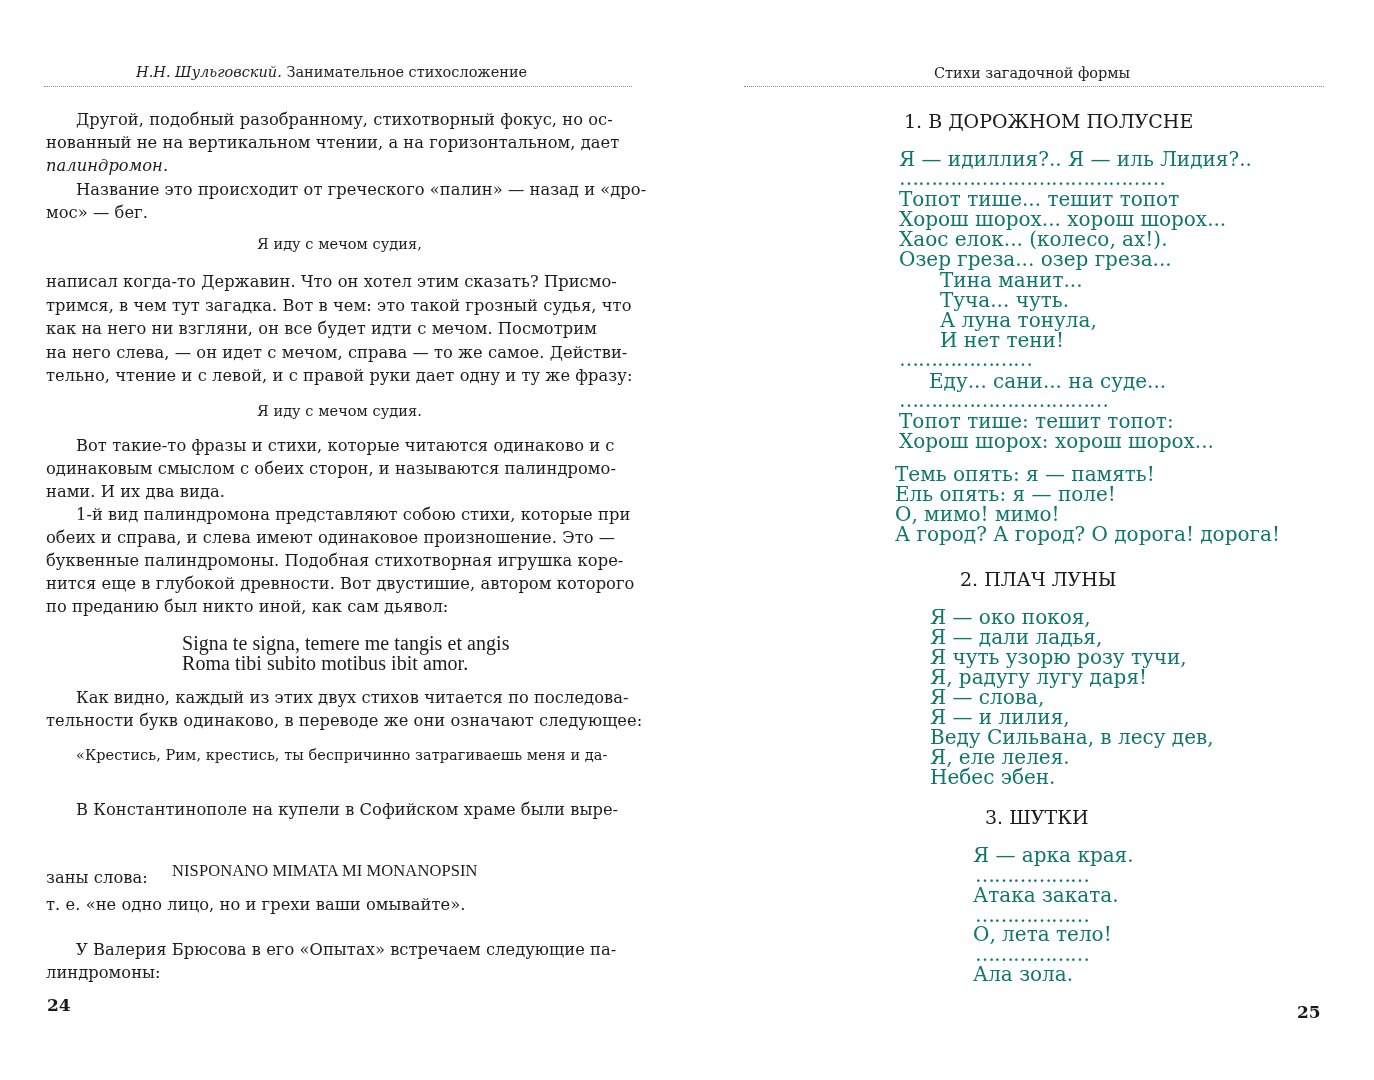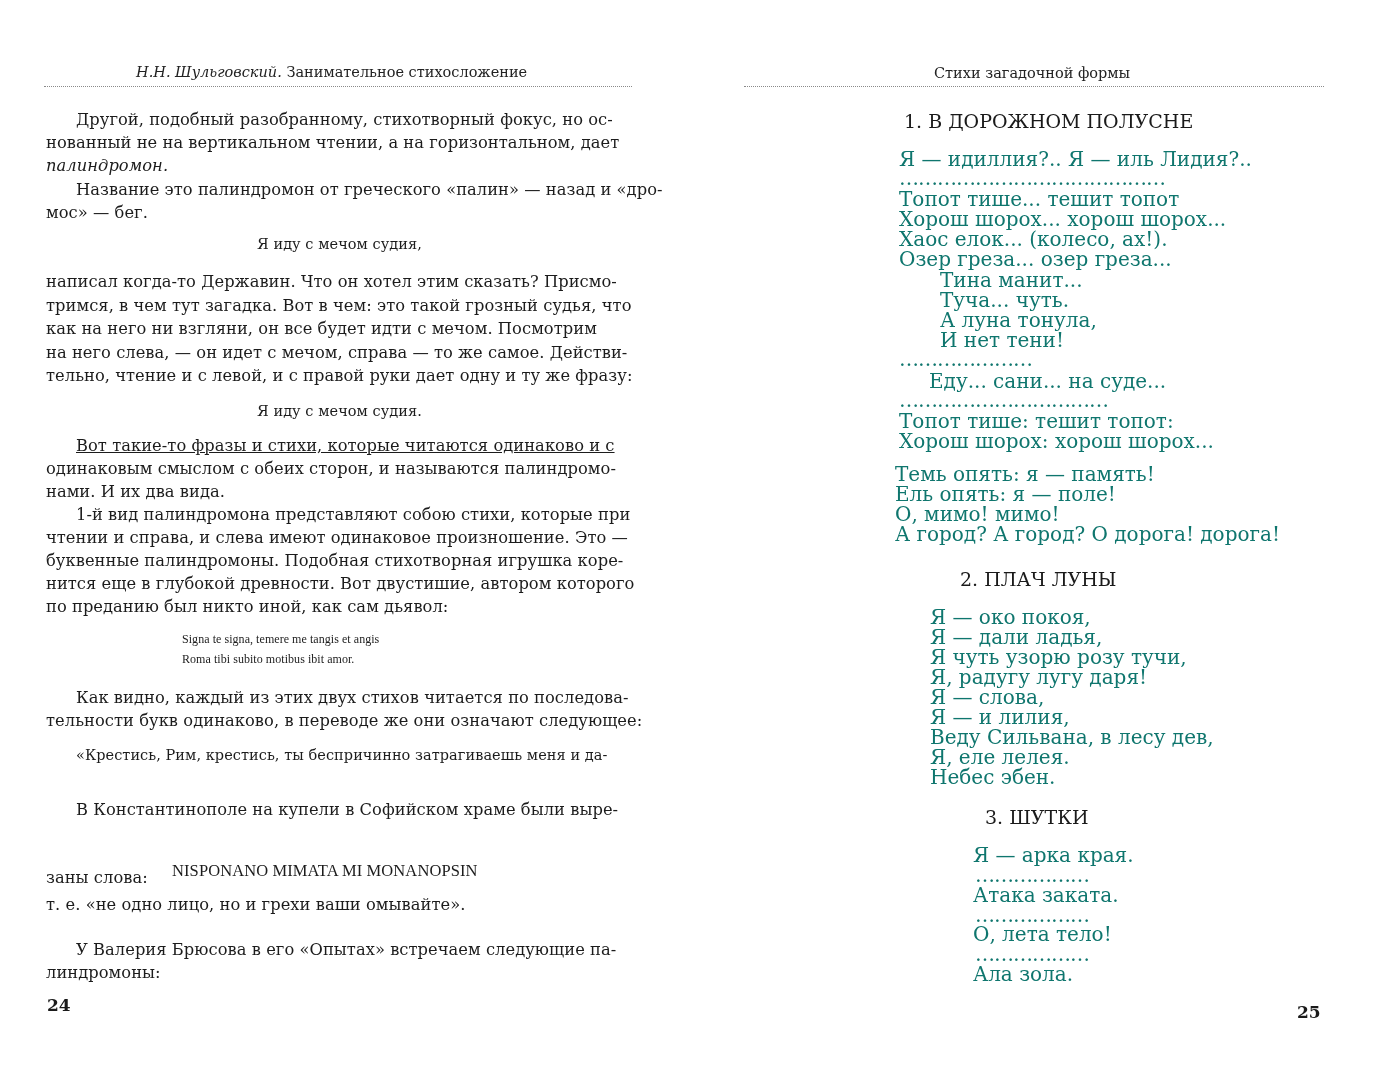--- a/index.html
+++ b/index.html
@@ -8,59 +8,59 @@
   .page { position: absolute; top: 0; height: 1080px; background: #ffffff; }
   #left-page { left: 0; width: 690px; }
   #right-page { left: 690px; width: 684px; }
   .gutter { position: absolute; left: 688px; top: 0; width: 4px; height: 1080px;
             background: linear-gradient(to right, #f4f4f4, #fafafa, #f4f4f4); }
   .run-head { position: absolute; font-size: 14.5px; color: #222; white-space: nowrap; }
   .run-head i { font-style: italic; }
   .rule { position: absolute; height: 0; border-top: 1px dotted #8a8a8a; }
   .line { position: absolute; white-space: nowrap; font-size: 16.3px; letter-spacing: 0.05px; color: #1c1c1c; }
   .line.sm { font-size: 14.5px; }
-  .line.latin { font-family: "Liberation Serif", serif; font-size: 12px; }
+  .line.latin { font-family: "Liberation Serif", serif; font-size: 20px; }
   .line.caps { font-family: "Liberation Serif", serif; font-size: 16.5px; letter-spacing: 0.1px; }
   .pnum { position: absolute; font-size: 17px; color: #1a1a1a; font-weight: bold; }
   .head { position: absolute; white-space: nowrap; font-size: 19px; color: #1a1a1a; }
   .vs { position: absolute; white-space: nowrap; font-size: 20px; color: #0f766e; }
 </style>
 </head>
 <body>
 
 <div class="gutter"></div>
 
 <div class="page" id="left-page">
   <div class="run-head" style="left:136px; top:64px;">
     <i>Н.Н. Шульговский.</i>
     <span>Занимательное стихосложение</span>
   </div>
   <div class="rule" style="left:44px; top:86px; width:588px;"></div>
 
   <div class="line" style="left:76px; top:110px;">Другой, подобный разобранному, стихотворный фокус, но ос-</div>
   <div class="line" style="left:46px; top:133px;">нованный не на вертикальном чтении, а на горизонтальном, дает</div>
   <div class="line" style="left:46px; top:156px; font-style:italic;">палиндромон.</div>
-  <div class="line" style="left:76px; top:180px;">Название это палиндромон от греческого «палин» — назад и «дро-</div>
+  <div class="line" style="left:76px; top:180px;">Название это происходит от греческого «палин» — назад и «дро-</div>
   <div class="line" style="left:46px; top:203px;">мос» — бег.</div>
 
   <div class="line sm" style="left:257px; top:236px;">Я иду с мечом судия,</div>
 
   <div class="line" style="left:46px; top:272px;">написал когда-то Державин. Что он хотел этим сказать? Присмо-</div>
   <div class="line" style="left:46px; top:296px;">тримся, в чем тут загадка. Вот в чем: это такой грозный судья, что</div>
   <div class="line" style="left:46px; top:319px;">как на него ни взгляни, он все будет идти с мечом. Посмотрим</div>
   <div class="line" style="left:46px; top:343px;">на него слева, — он идет с мечом, справа — то же самое. Действи-</div>
   <div class="line" style="left:46px; top:366px;">тельно, чтение и с левой, и с правой руки дает одну и ту же фразу:</div>
 
   <div class="line sm" style="left:257px; top:403px;">Я иду с мечом судия.</div>
 
-  <div class="line" style="left:76px; top:436px;text-decoration:underline;">Вот такие-то фразы и стихи, которые читаются одинаково и с</div>
+  <div class="line" style="left:76px; top:436px;">Вот такие-то фразы и стихи, которые читаются одинаково и с</div>
   <div class="line" style="left:46px; top:459px;">одинаковым смыслом с обеих сторон, и называются палиндромо-</div>
   <div class="line" style="left:46px; top:482px;">нами. И их два вида.</div>
   <div class="line" style="left:76px; top:505px;">1-й вид палиндромона представляют собою стихи, которые при</div>
-  <div class="line" style="left:46px; top:528px;">чтении и справа, и слева имеют одинаковое произношение. Это —</div>
+  <div class="line" style="left:46px; top:528px;">обеих и справа, и слева имеют одинаковое произношение. Это —</div>
   <div class="line" style="left:46px; top:551px;">буквенные палиндромоны. Подобная стихотворная игрушка коре-</div>
   <div class="line" style="left:46px; top:574px;">нится еще в глубокой древности. Вот двустишие, автором которого</div>
   <div class="line" style="left:46px; top:597px;">по преданию был никто иной, как сам дьявол:</div>
 
   <div class="line latin" style="left:182px; top:632px;">Signa te signa, temere me tangis et angis</div>
   <div class="line latin" style="left:182px; top:652px;">Roma tibi subito motibus ibit amor.</div>
 
   <div class="line" style="left:76px; top:688px;">Как видно, каждый из этих двух стихов читается по последова-</div>
   <div class="line" style="left:46px; top:711px;">тельности букв одинаково, в переводе же они означают следующее:</div>
 

